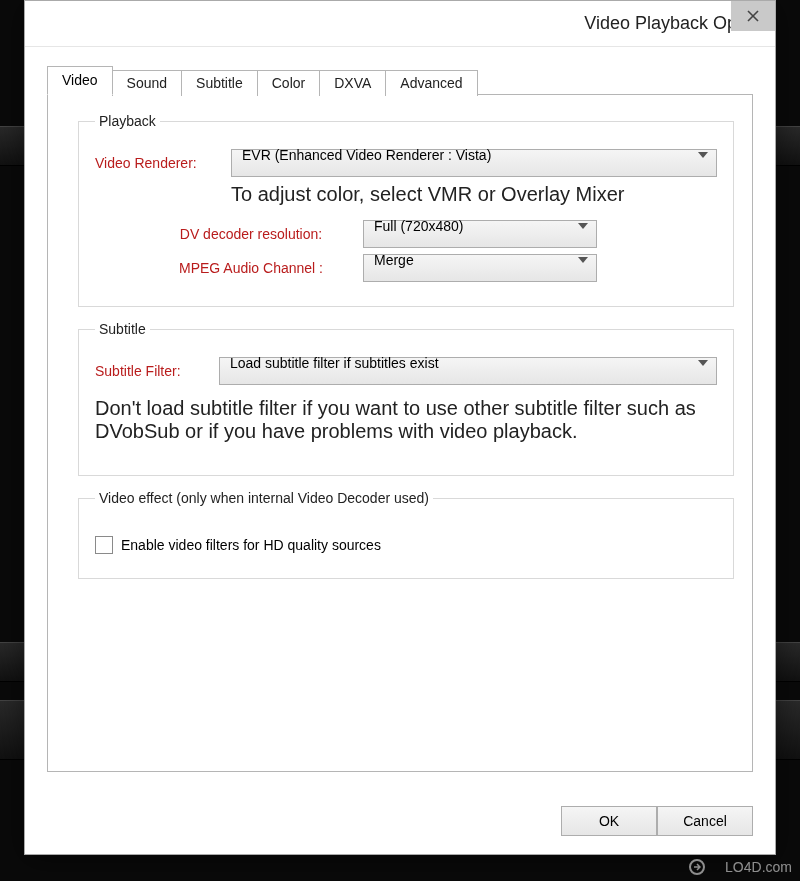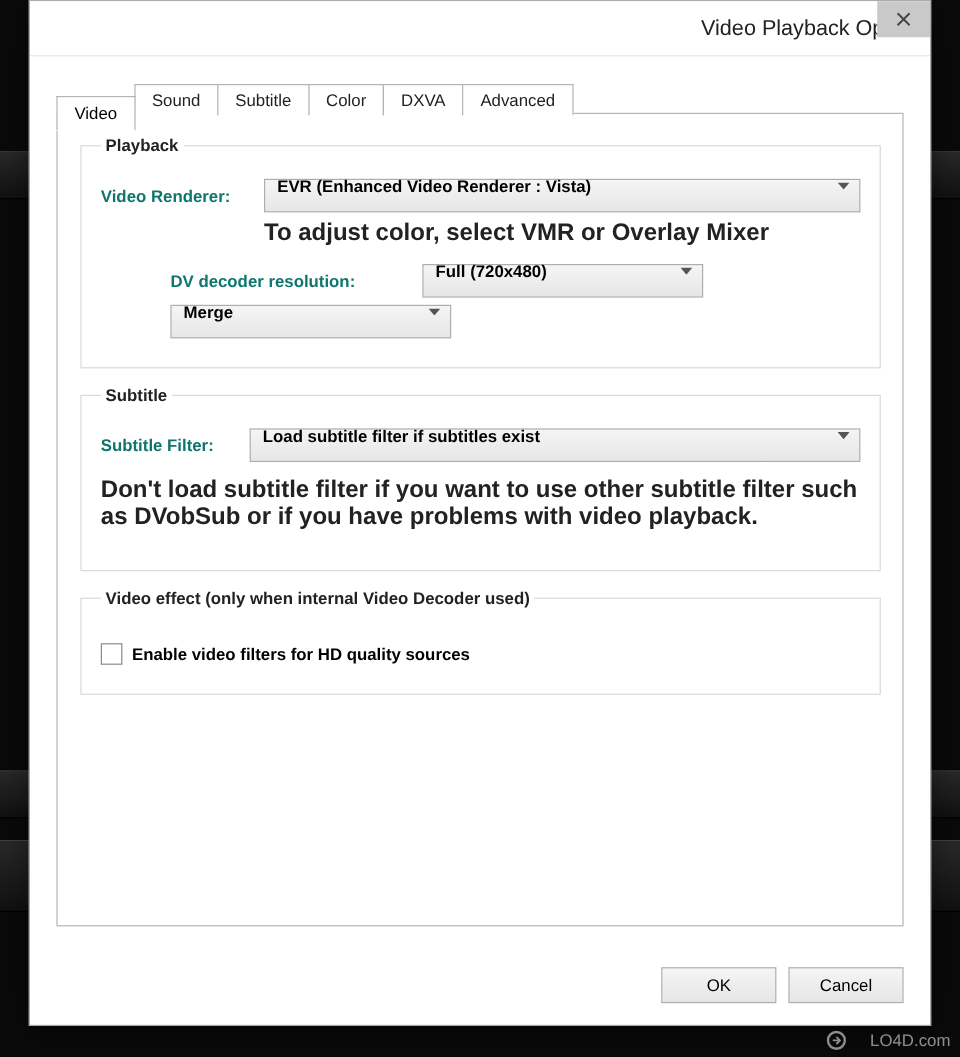--- a/index.html
+++ b/index.html
@@ -76,21 +76,21 @@
     position: relative;
     z-index: 2;
   }
   .tab {
     padding: 5px 14px 6px 14px;
     border: 1px solid #b5b5b5;
     border-bottom: none;
     background: #fff;
     margin-right: -1px;
     position: relative;
-    top: 15px;
+    top: 1px;
     cursor: default;
   }
   .tab.inactive {
     background: #fff;
     color: #222;
     top: 2px;
     padding-top: 4px;
     padding-bottom: 5px;
   }
   .tab.active {
@@ -101,37 +101,36 @@
   .tabpanel {
     border: 1px solid #b5b5b5;
     background: #fff;
     padding: 18px 18px 18px 18px;
     position: relative;
     z-index: 1;
     height: 678px;
   }
   fieldset.group {
     border: 1px solid #d9d9d9;
-    margin: 0 0 14px 1px;
+    margin: 0 0 14px 12px;
     padding: 14px 16px 18px 16px;
-    font-weight: bold;
   }
   fieldset.group > legend {
     padding: 0 4px;
     font-size: 14px;
     color: #222;
   }
   .row {
     display: flex;
     align-items: center;
     margin: 6px 0;
   }
   .label {
     font-size: 14px;
-    color: #0f766e;
+    color: #b91c1c;
     margin-right: 8px;
   }
   .select {
     display: flex;
     align-items: center;
     justify-content: space-between;
     border: 1px solid #adadad;
     background: linear-gradient(#f5f5f5,#e6e6e6);
     height: 28px;
     padding: 0 8px 16px 10px;
@@ -157,21 +156,20 @@
     width: 18px;
     height: 18px;
     border: 1px solid #8a8a8a;
     background: #fff;
     margin-right: 8px;
     flex: none;
   }
   .dialog-buttons {
     display: flex;
     justify-content: flex-end;
-    gap: 10px;
     padding: 14px 22px 18px 22px;
   }
   .btn {
     min-width: 96px;
     height: 30px;
     border: 1px solid #adadad;
     background: linear-gradient(#f5f5f5,#e6e6e6);
     display: flex;
     align-items: center;
     justify-content: center;
@@ -188,21 +186,21 @@
     opacity: .6;
     display: flex;
     align-items: center;
     gap: 20px;
   }
   .watermark .circ {
     width: 16px; height: 16px; border: 2px solid #e6e6e6; border-radius: 50%;
     display:flex;align-items:center;justify-content:center;
   }
   .row-right { display:flex; align-items:center; }
-  .row-right .label-col { width:202px; text-align:left; padding-right:6px; }
+  .row-right .label-col { width:202px; text-align:center; padding-right:6px; }
 </style>
 </head>
 <body>
 
 <div class="backdrop">
   <div class="strip" style="top:126px"></div>
   <div class="strip" style="top:642px"></div>
   <div class="strip" style="top:700px;height:60px"></div>
 </div>
 
@@ -250,20 +248,21 @@
           <div class="row row-right">
             <div class="label label-col">DV decoder resolution:</div>
             <div class="select" style="width:234px">
               <span>Full (720x480)</span>
               <svg class="chev" width="10" height="6" viewBox="0 0 10 6">
                   <path d="M0 0 L5 6 L10 0" fill="#555"></path>
                 </svg>
             </div>
           </div>
           <div class="row row-right">
+            <div class="label label-col">MPEG Audio Channel :</div>
             <div class="select" style="width:234px">
               <span>Merge</span>
               <svg class="chev" width="10" height="6" viewBox="0 0 10 6">
                   <path d="M0 0 L5 6 L10 0" fill="#555"></path>
                 </svg>
             </div>
           </div>
         </div>
       </fieldset>
 

